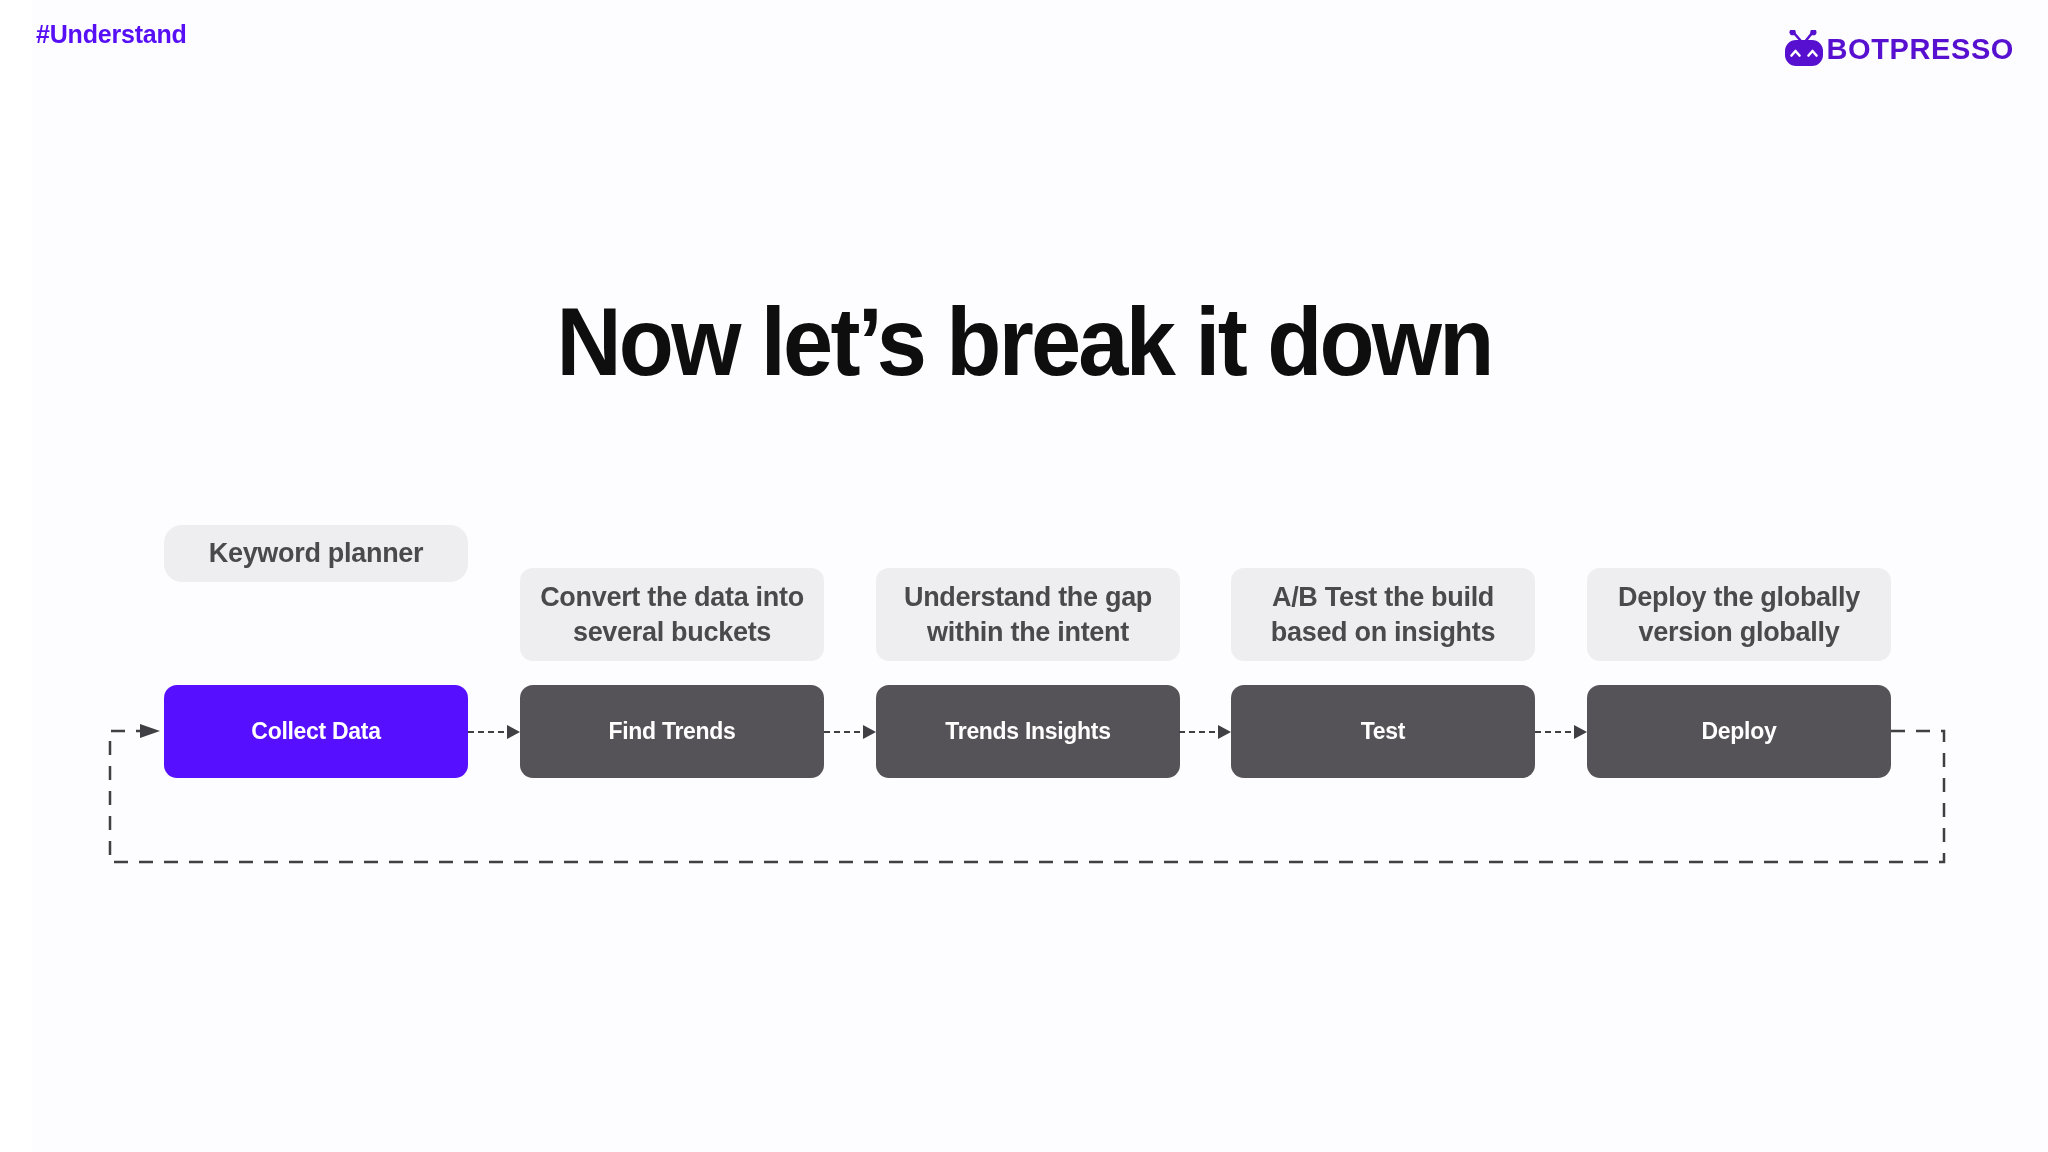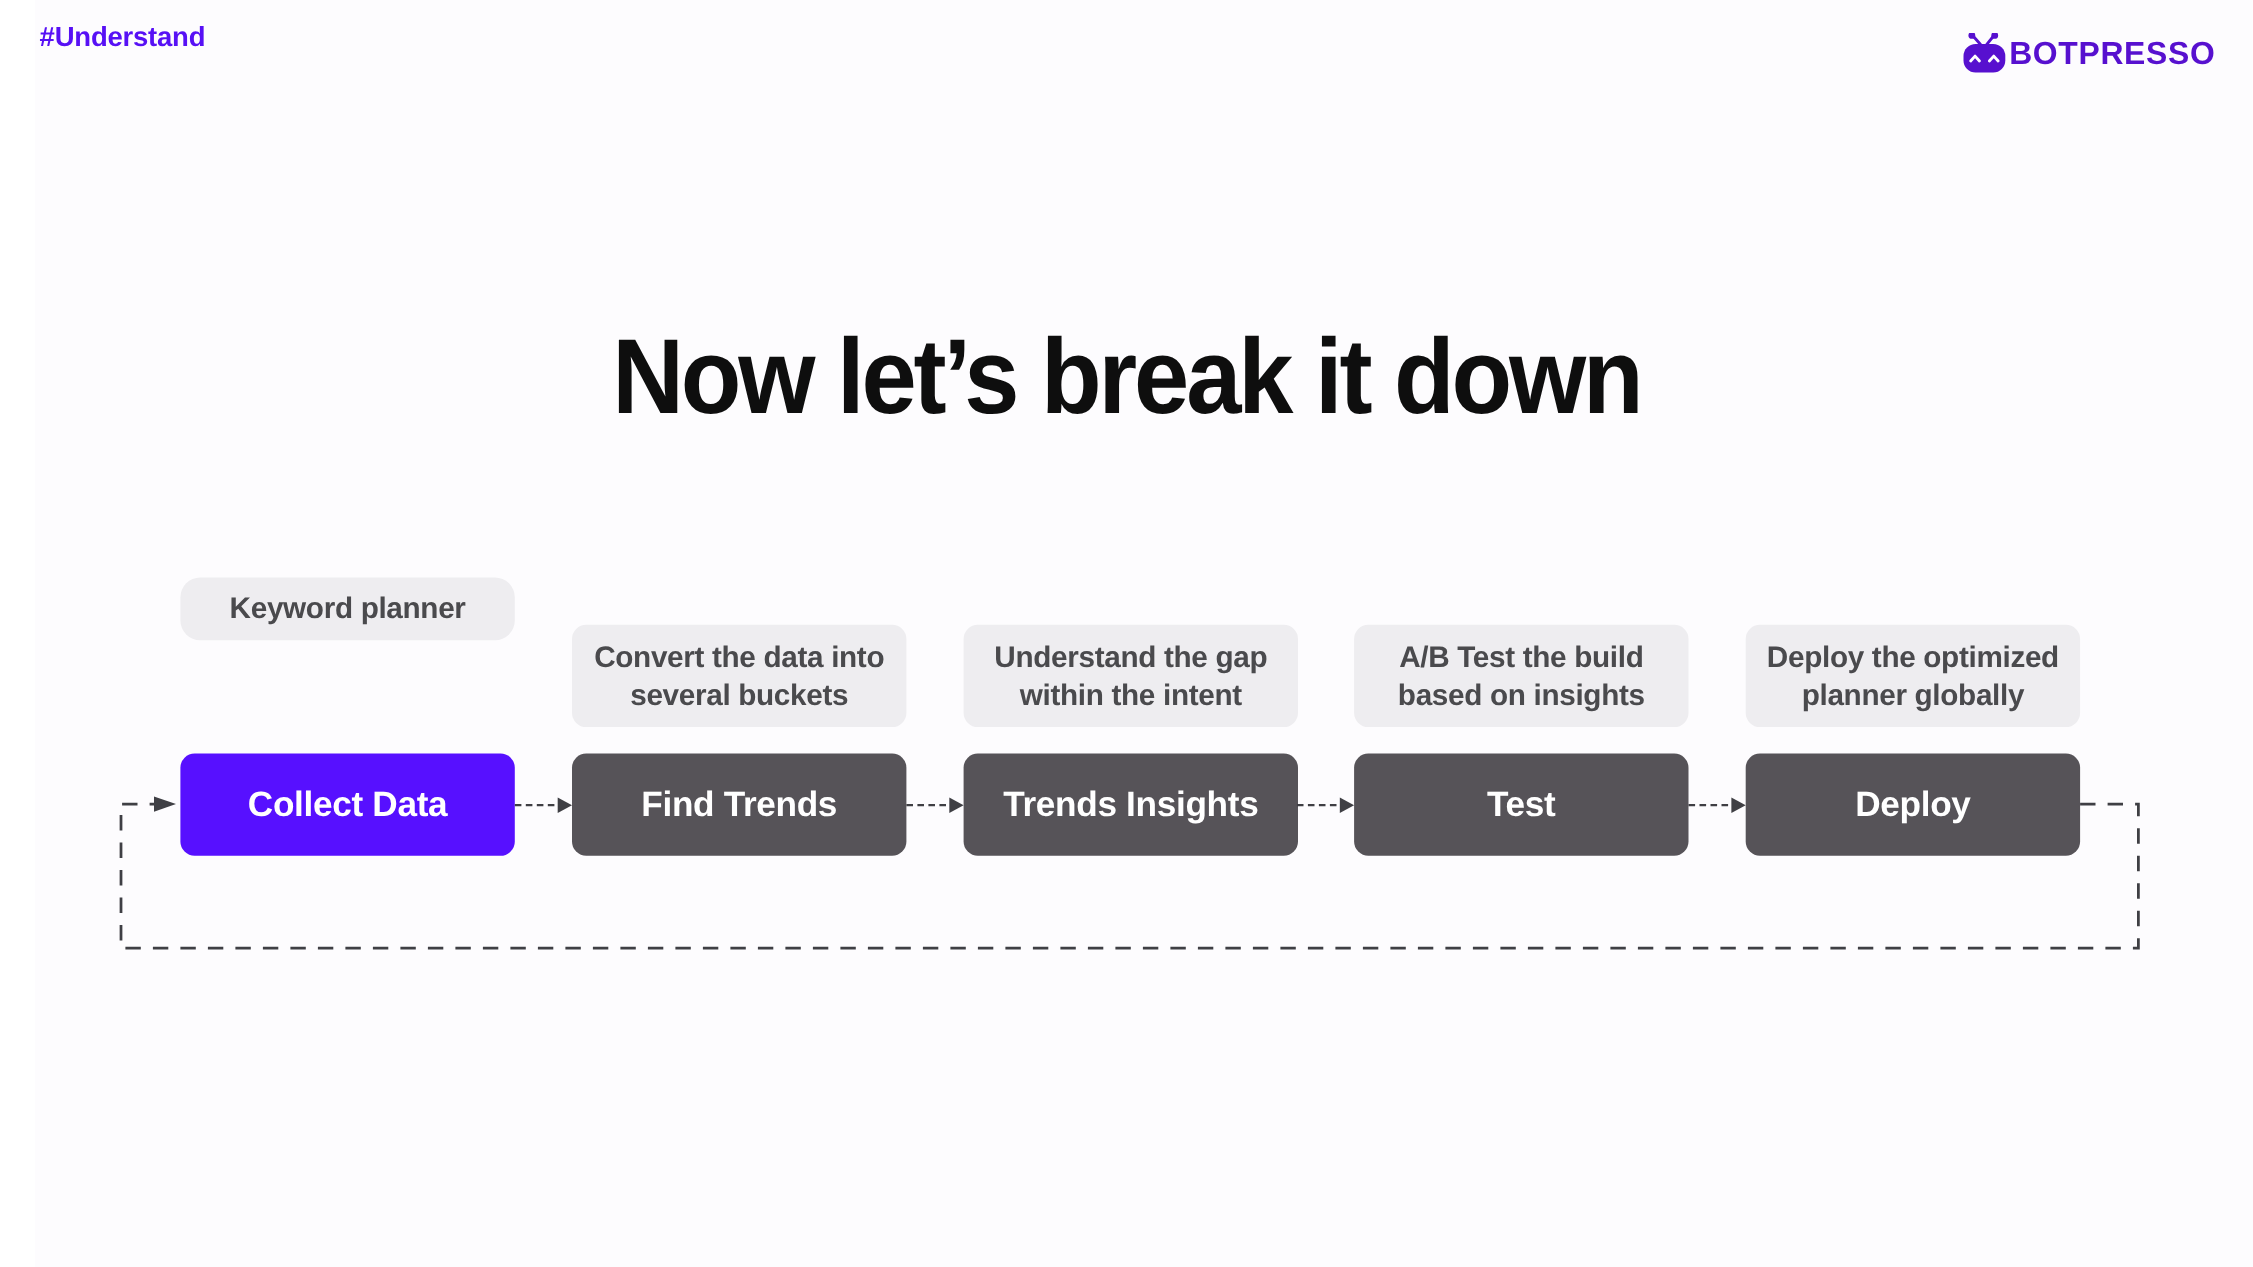--- a/index.html
+++ b/index.html
@@ -124,21 +124,21 @@
 
   
   .process-box {
     position: absolute;
     top: 185px;
     width: 304px;
     height: 93px;
     border-radius: 13px;
     background: #565358;
     color: #ffffff;
-    font-size: 32px;
+    font-size: 23px;
     font-weight: 700;
     letter-spacing: -0.3px;
     display: flex;
     align-items: center;
     justify-content: center;
   }
   .process-box.accent { background: #5710ff; }
 
   
   .connector {
@@ -241,21 +241,21 @@
 
     <div class="column col-3">
       <div class="detail-stack single-tall">
         <div class="detail-card">A/B Test the build based on insights</div>
       </div>
       <div class="process-box">Test</div>
     </div>
 
     <div class="column col-4">
       <div class="detail-stack single-tall">
-        <div class="detail-card">Deploy the optimized planner globally</div>
+        <div class="detail-card">Deploy the globally version globally</div>
       </div>
       <div class="process-box">Deploy</div>
     </div>
 
     <div class="connector conn-0">
       <span class="dash"></span>
       <span class="head"></span>
     </div>
     <div class="connector conn-1">
       <span class="dash"></span>

